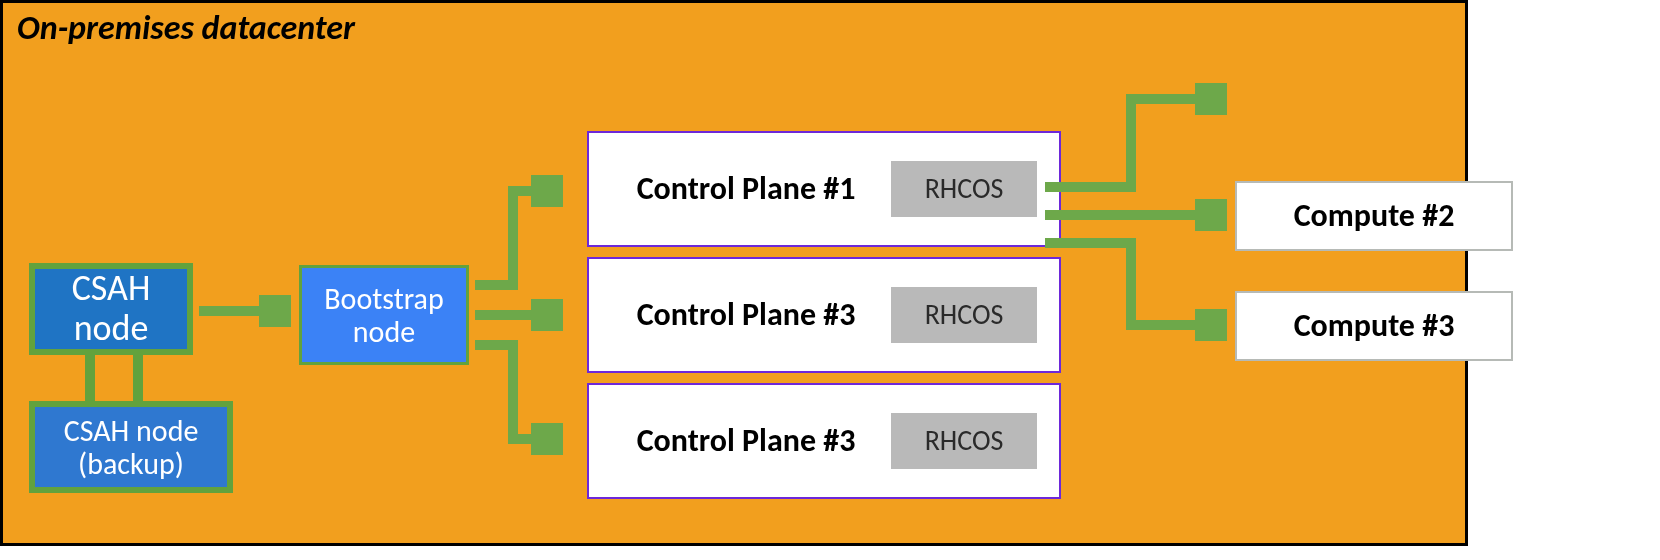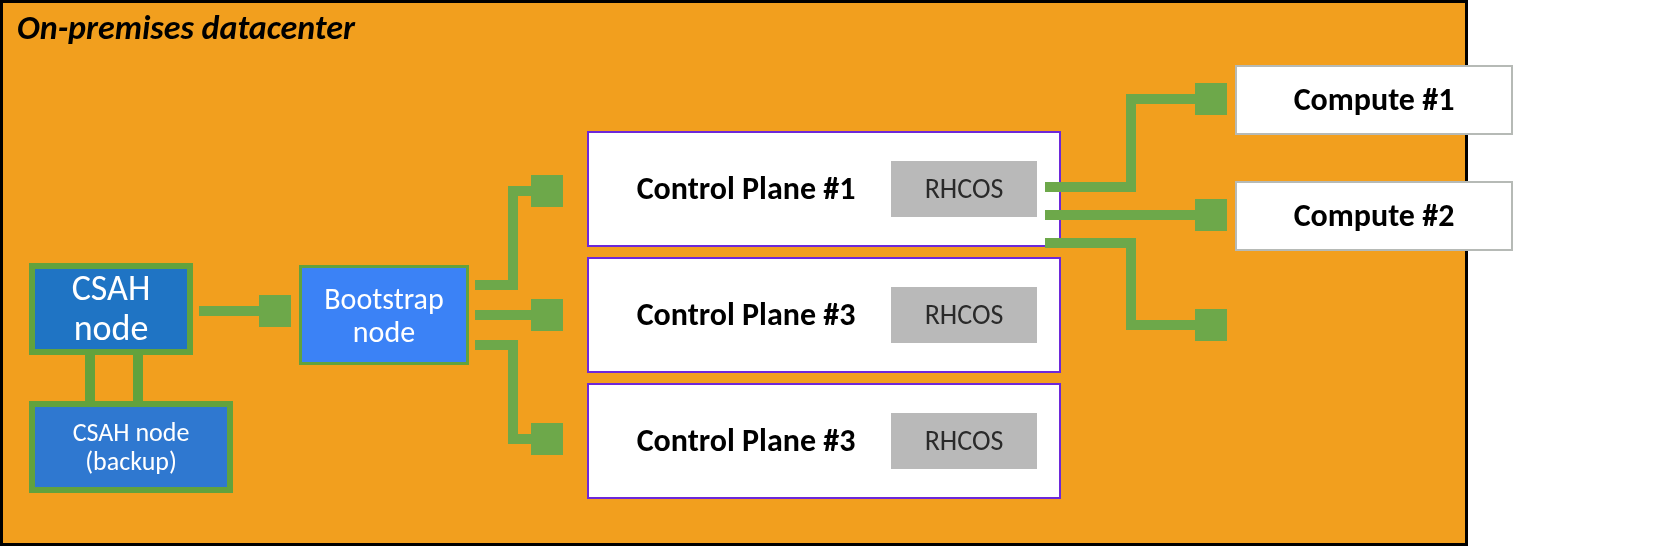--- a/index.html
+++ b/index.html
@@ -41,21 +41,21 @@
     border: 6px solid #62a23d;
     color: #fff;
     font-size: 36px;
   }
   .csah-backup {
     width: 204px; height: 92px;
     left: 26px; top: 398px;
     background: #2f78d0;
     border: 6px solid #62a23d;
     color: #fff;
-    font-size: 26px;
+    font-size: 30px;
   }
   .vlink {
     position: absolute;
     width: 10px;
     background: #62a23d;
   }
   .vlink.a { left: 82px;  top: 352px; height: 46px; }
   .vlink.b { left: 130px; top: 352px; height: 46px; }
 
   .bootstrap {
@@ -152,25 +152,25 @@
   </div>
   <div class="box cp cp2">
     <div class="cp-label">Control Plane #3</div>
     <div class="rhcos">RHCOS</div>
   </div>
   <div class="box cp cp3">
     <div class="cp-label">Control Plane #3</div>
     <div class="rhcos">RHCOS</div>
   </div>
 
-  <div class="box compute c1">
-    <span>Compute #1</span>
-  </div>
   <div class="box compute c2">
     <span>Compute #2</span>
+  </div>
+  <div class="box compute c3">
+    <span>Compute #3</span>
   </div>
 
   <svg class="arrows" viewBox="0 0 1540 546">
     <defs>
       <marker id="ah" viewBox="0 0 10 10" refX="8" refY="5" markerWidth="3.2" markerHeight="3.2" orient="auto-start-reverse">
         <path d="M 0 0 L 10 5 L 0 10 z" fill="#6da84a"></path>
       </marker>
     </defs>
 
     <line x1="196" y1="308" x2="282" y2="308" marker-end="url(#ah)"></line>

